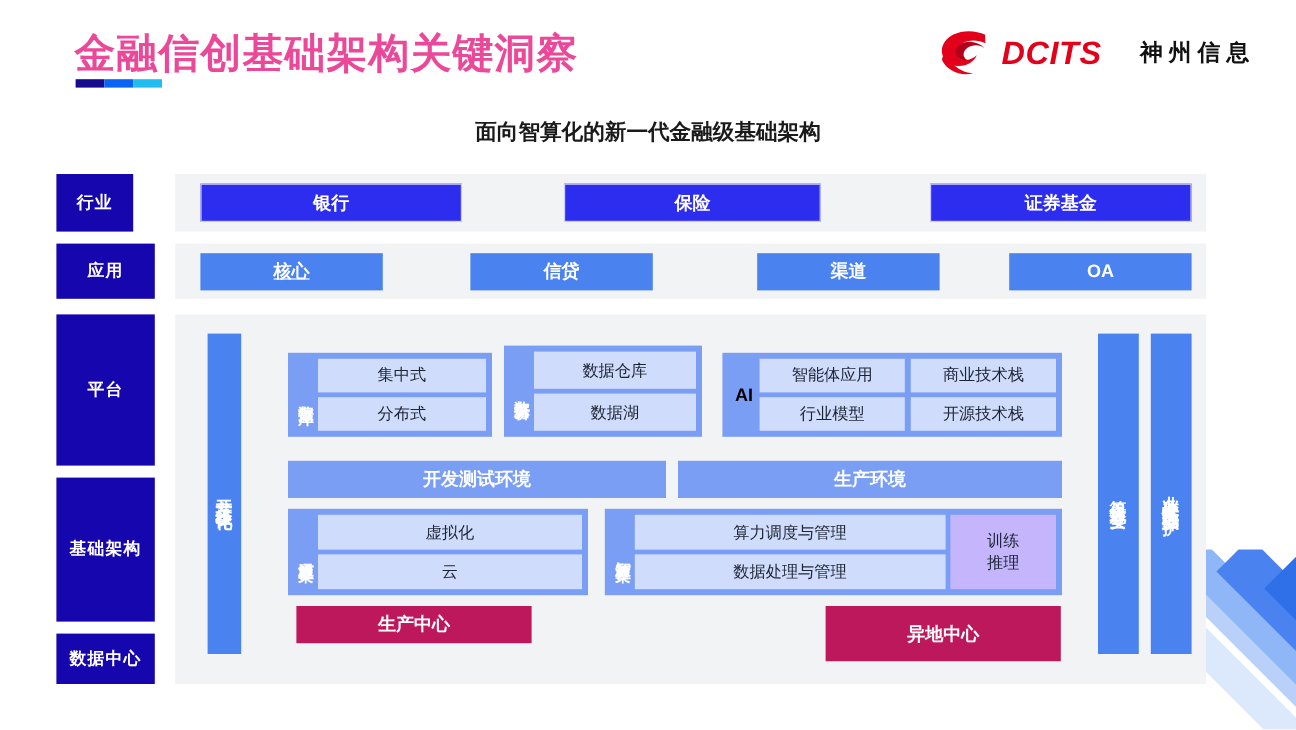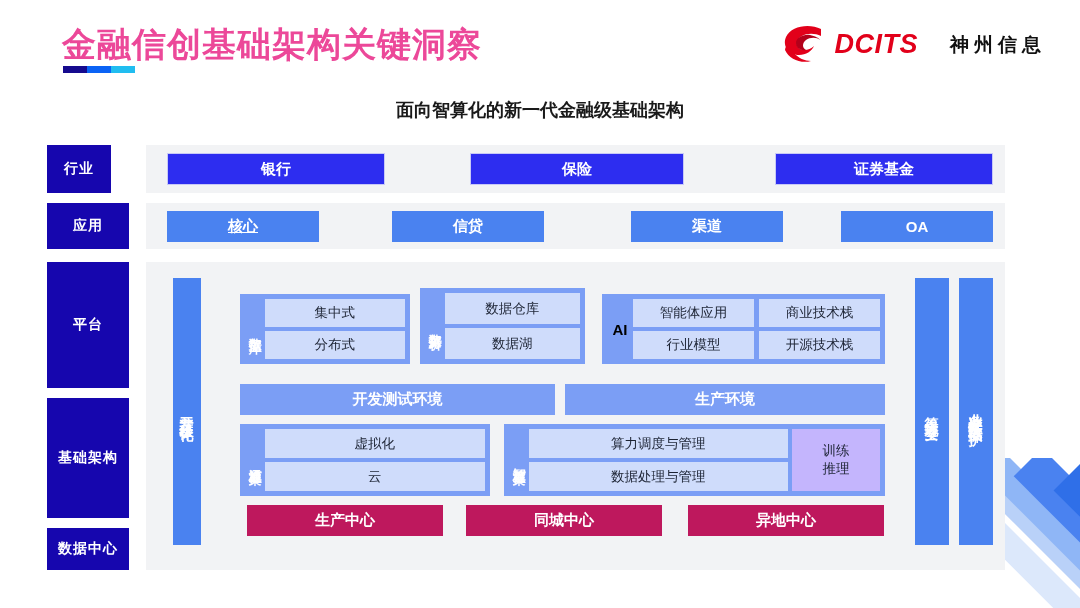--- a/index.html
+++ b/index.html
@@ -235,16 +235,15 @@
         </div>
       <div class="group-row">
           <div class="cell">数据处理与管理</div>
         </div>
     </div>
   </div>
   <div class="train-cell" style="left:792px; top:429px; width:88px; height:62px; white-space:pre-line;">训练
 推理</div>
 
   <div class="center-bar" style="left:247px; top:505px; width:196px; height:31px;">生产中心</div>
-  <div class="center-bar" style="left:466px; top:505px; width:196px; height:31px;">同城中心</div>
-  <div class="center-bar" style="left:688px; top:505px; width:196px; height:31px;">异地中心</div>
+  <div class="center-bar" style="left:688px; top:505px; width:196px; height:46px;">异地中心</div>
 
 </div>
 
 </body></html>

